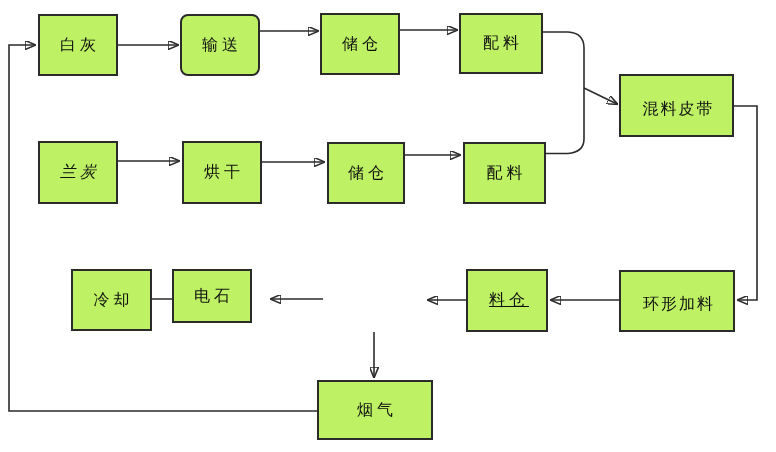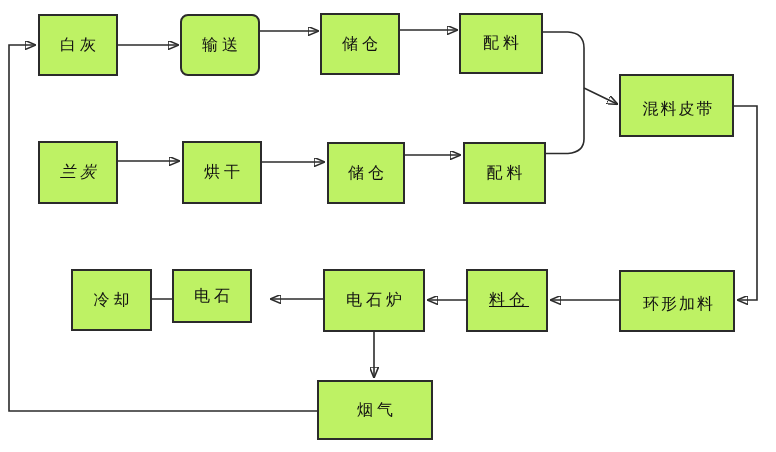--- a/index.html
+++ b/index.html
@@ -124,23 +124,20 @@
   </div>
   <div class="node n-batching2">
     <span>配料</span>
   </div>
   <div class="node n-cooling">
     <span>冷却</span>
   </div>
   <div class="node n-carbide">
     <span>电石</span>
   </div>
-  <div class="node n-furnace">
-    <span>电石炉</span>
-  </div>
   <div class="node n-feedbin">
     <span>料仓</span>
   </div>
   <div class="node wide n-ringfeeder">
     <span>环形加料</span>
   </div>
   <div class="node n-fluegas">
     <span>烟气</span>
   </div>
 

